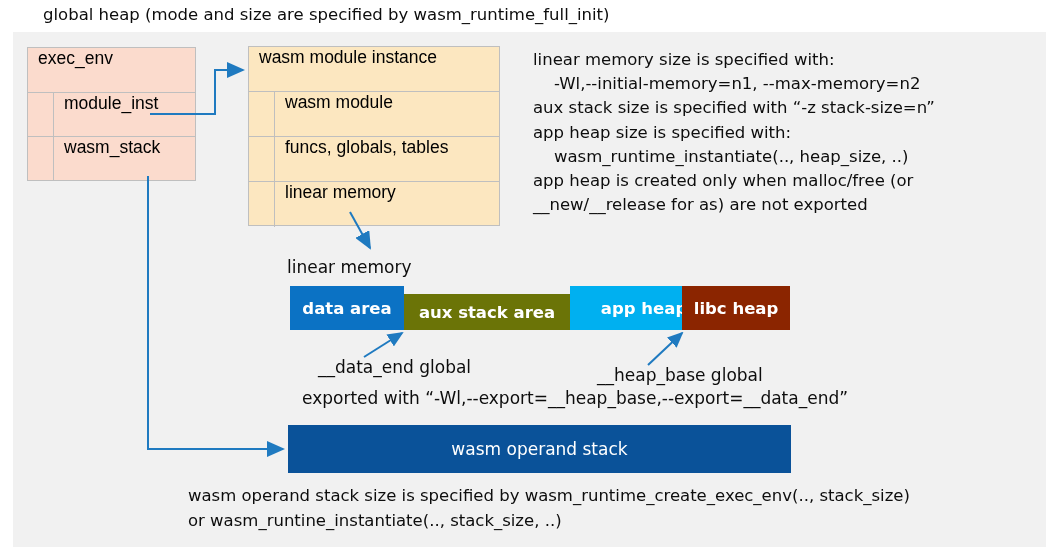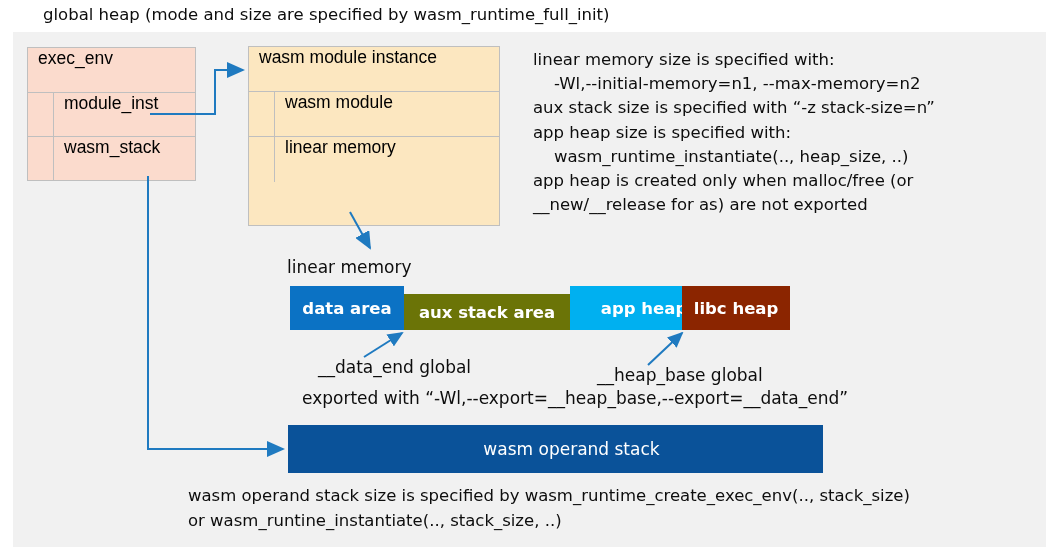--- a/index.html
+++ b/index.html
@@ -143,21 +143,20 @@
     position: absolute;
     left: 288px; top: 425px;
     width: 503px; height: 48px;
     background: #0a5299;
     display: flex;
     align-items: center;
     justify-content: center;
     color: #ffffff;
     font-size: 17px;
     white-space: nowrap;
-    padding-left: 32px;
   }
 
   
   #operand-stack-notes {
     position: absolute;
     left: 188px;
     top: 483px;
     font-size: 16.5px;
     line-height: 25px;
     white-space: pre;
@@ -193,20 +192,24 @@
   </div>
 </div>
 
 <div id="module-inst-box" class="struct" style="background: rgb(252, 231, 192);">
   <div class="row hdr">
     <span class="txt">wasm module instance</span>
   </div>
   <div class="row sub">
     <span class="indent"></span>
     <span class="txt">wasm module</span>
+  </div>
+  <div class="row sub">
+    <span class="indent"></span>
+    <span class="txt">funcs, globals, tables</span>
   </div>
   <div class="row sub">
     <span class="indent"></span>
     <span class="txt">linear memory</span>
   </div>
 </div>
 
 <div id="memory-notes">linear memory size is specified with:
     -Wl,--initial-memory=n1, --max-memory=n2
 aux stack size is specified with “-z stack-size=n”

